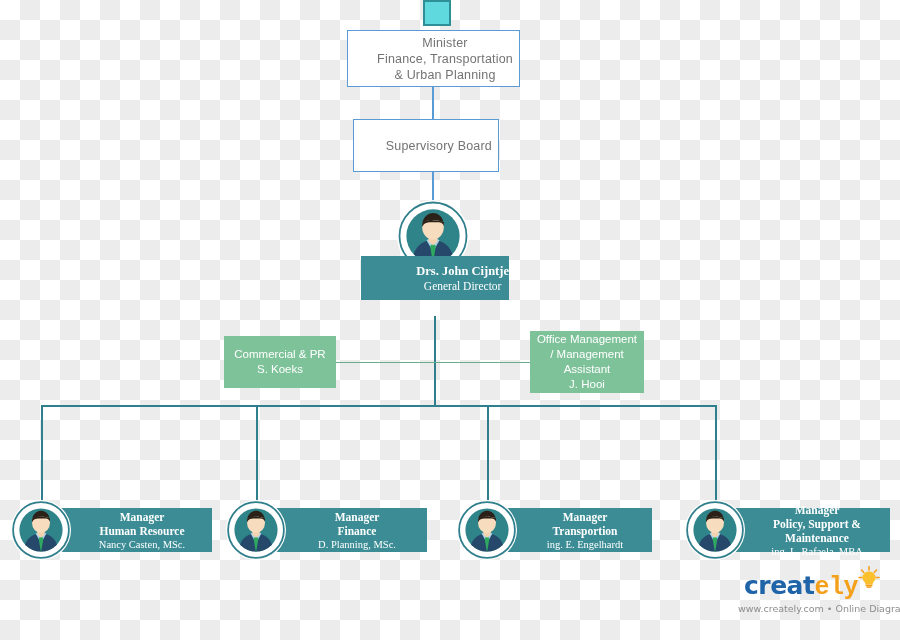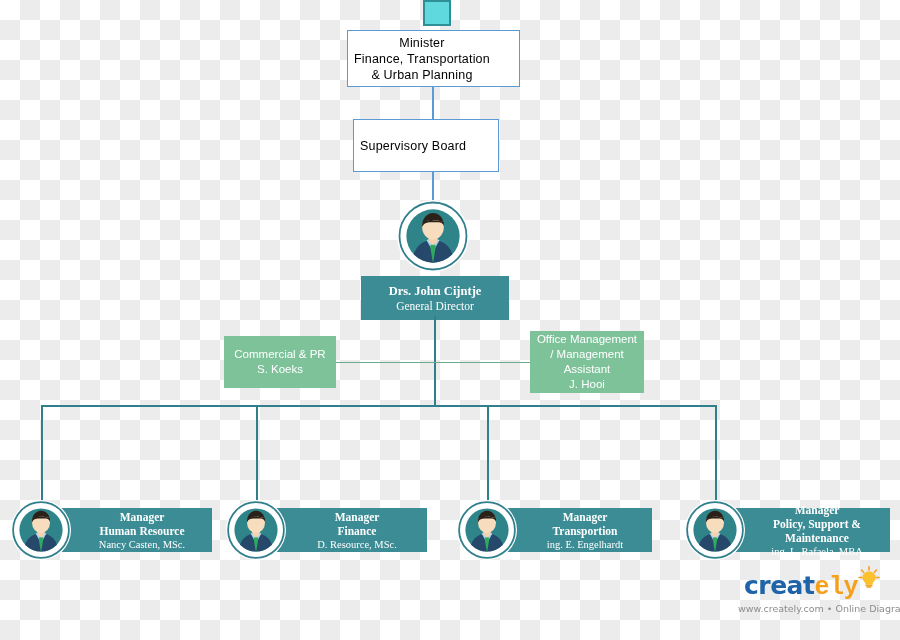--- a/index.html
+++ b/index.html
@@ -42,23 +42,23 @@
   }
 
   
   .blue-box {
     position: absolute;
     box-sizing: border-box;
     background: #ffffff;
     border: 1.5px solid #5b9bd5;
     display: flex;
     align-items: center;
-    justify-content: flex-start;
+    justify-content: flex-end;
     text-align: center;
-    color: #000000;
+    color: #737373;
     font-size: 12.5px;
     line-height: 16px;
     letter-spacing: .2px;
   }
   .blue-box .lines { padding: 0 6px; }
 
   
   .green-box {
     position: absolute;
     box-sizing: border-box;
@@ -192,21 +192,21 @@
         <path d="M41 56 L50 72 L59 56 L56 54 L44 54 Z" fill="#a8d4ea"></path>
         <path d="M50 60 L46 64 L50 88 L54 64 Z" fill="#2fa860"></path>
         <path d="M44 44 L44 58 L50 63 L56 58 L56 44 Z" fill="#f4d2b0"></path>
         <ellipse cx="50" cy="38" rx="15" ry="17" fill="#f7ddbd"></ellipse>
         <path d="M35 36 C35 22 45 18 50 18 C56 18 65 22 65 36 L65 31 C62 28 55 29 50 28 C44 27 39 29 35 33 Z" fill="#2b2118"></path>
         <path d="M35 33 C38 28 44 27 50 28 C55 29 62 28 65 31 L65 36 C63 30 57 31 50 31 C43 31 37 31 35 38 Z" fill="#2b2118"></path>
       </g>
     </svg>
   </div>
 
-  <div class="teal-box center-text" style="left:361px; top:276px; width:148px; height:44px;">
+  <div class="teal-box center-text" style="left:361px; top:256px; width:148px; height:44px;justify-content:flex-end;">
     <div>
       <span class="name">Drs. John Cijntje</span>
       <span class="role">General Director</span>
     </div>
   </div>
 
   <div class="conn" style="left:434px; top:316px; width:1.6px; height:90px;"></div>
 
   <div class="conn conn-green" style="left:336px; top:362px; width:99px; height:1.3px;"></div>
 
@@ -260,21 +260,21 @@
         <path d="M35 36 C35 22 45 18 50 18 C56 18 65 22 65 36 L65 31 C62 28 55 29 50 28 C44 27 39 29 35 33 Z" fill="#2b2118"></path>
         <path d="M35 33 C38 28 44 27 50 28 C55 29 62 28 65 31 L65 36 C63 30 57 31 50 31 C43 31 37 31 35 38 Z" fill="#2b2118"></path>
       </g>
     </svg>
   </div>
 
   <div class="teal-box center-text" style="left:255px; top:508px; width:172px; height:44px; padding-left:32px;">
     <div>
       <span class="title">Manager</span>
       <span class="title">Finance</span>
-      <span class="person">D. Resource, MSc.</span>
+      <span class="person">D. Planning, MSc.</span>
     </div>
   </div>
   <div class="avatar" style="left:226px; top:500px; width:60px; height:60px;">
     <svg width="60" height="60" viewBox="0 0 100 100">
       <circle cx="50" cy="50" r="49" fill="#ffffff"></circle>
       <circle cx="50" cy="50" r="46.5" fill="none" stroke="#2f7f8c" stroke-width="3"></circle>
       <circle cx="50" cy="50" r="40" fill="#ffffff"></circle>
       <circle cx="50" cy="50" r="36" fill="#2e8489"></circle>
       <clipPath id="clipM2">
           <circle cx="50" cy="50" r="36"></circle>

